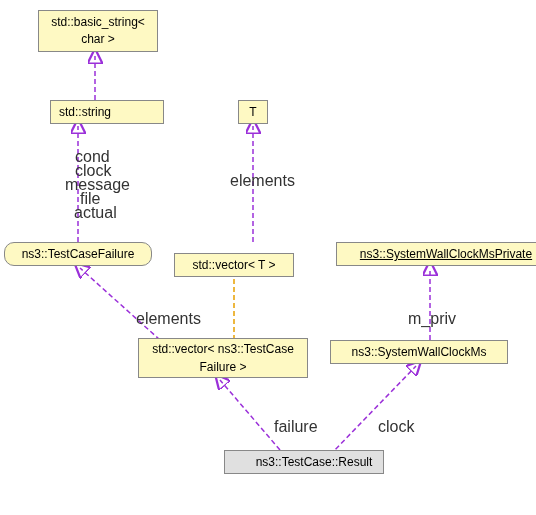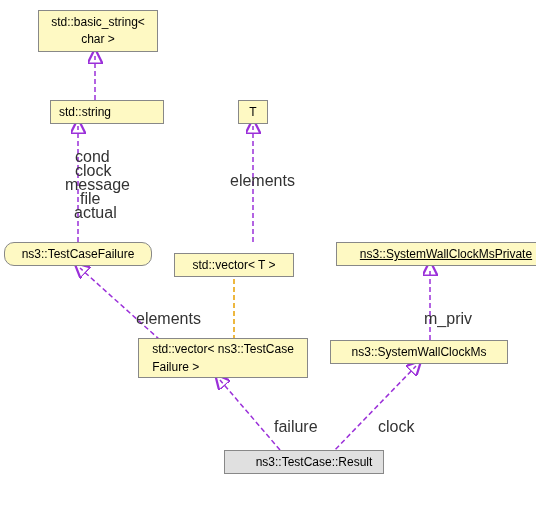--- a/index.html
+++ b/index.html
@@ -99,38 +99,38 @@
 
   <div class="node" style="left:174px; top:242px; width:120px; height:24px; display:flex; align-items:center; justify-content:center;margin-top:11px;">
     <span>std::vector&lt; T &gt;</span>
   </div>
 
   <div class="node" style="left:336px; top:242px; width:220px; height:24px; display:flex; align-items:center; justify-content:center;text-decoration:underline;">
     <span>ns3::SystemWallClockMsPrivate</span>
   </div>
 
   <div class="node" style="left:138px; top:338px; width:170px; height:40px; display:flex; align-items:center; justify-content:center;">
-    <span style="white-space:pre; text-align:left; line-height:1.5;">std::vector&lt; ns3::TestCase<br>Failure &gt;</span>
+    <span style="white-space:pre; text-align:center; line-height:1.5;">std::vector&lt; ns3::TestCase<br>Failure &gt;</span>
   </div>
 
   <div class="node" style="left:330px; top:340px; width:178px; height:24px; display:flex; align-items:flex-end; justify-content:center;">
     <span>ns3::SystemWallClockMs</span>
   </div>
 
   <div class="node highlighted" style="left:224px; top:450px; width:160px; height:24px; display:flex; align-items:center; justify-content:center; background:#e0e0e0;">
     <span>ns3::TestCase::Result</span>
   </div>
 
   <div class="label" style="left:75px; top:148px;">cond</div>
   <div class="label" style="left:75px; top:162px;">clock</div>
   <div class="label" style="left:65px; top:176px;">message</div>
   <div class="label" style="left:80px; top:190px;">file</div>
   <div class="label" style="left:74px; top:204px;">actual</div>
 
   <div class="label" style="left:230px; top:172px;">elements</div>
 
   <div class="label" style="left:136px; top:310px;">elements</div>
 
-  <div class="label" style="left:408px; top:310px;margin-left:16px;">m_priv</div>
+  <div class="label" style="left:408px; top:310px;">m_priv</div>
 
   <div class="label" style="left:274px; top:418px;">failure</div>
   <div class="label" style="left:378px; top:418px;">clock</div>
 </div>
 
 </body></html>

